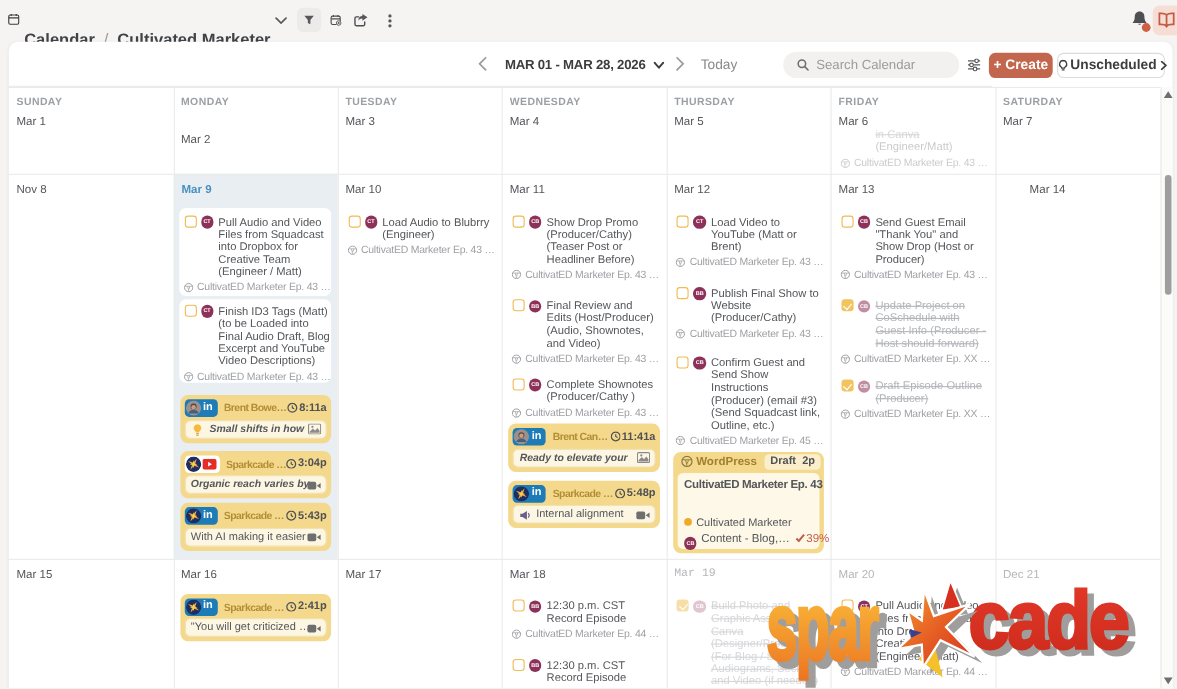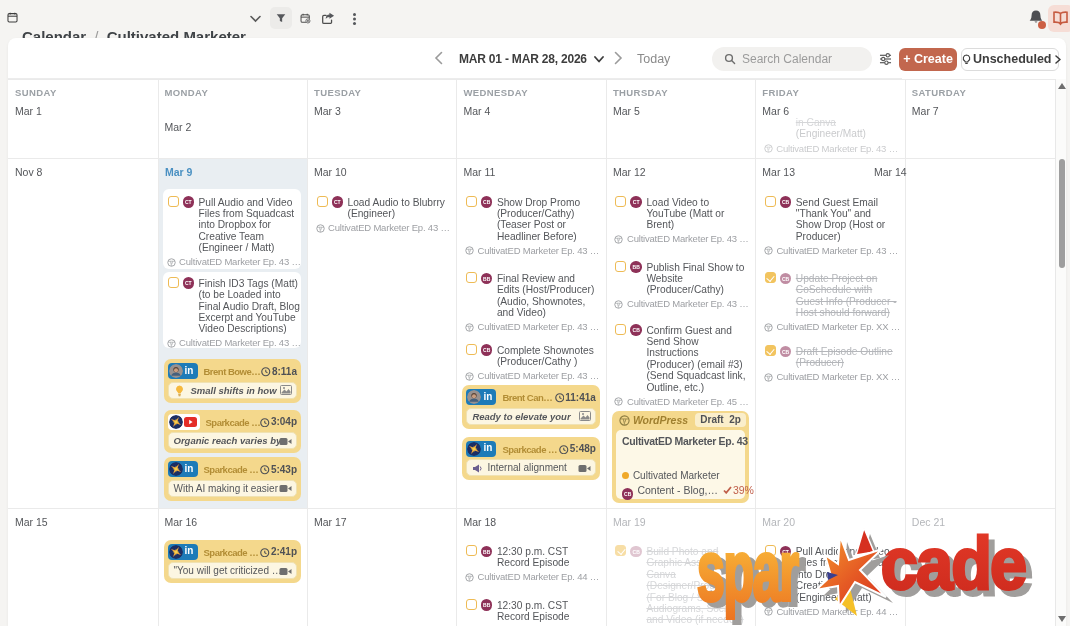--- a/index.html
+++ b/index.html
@@ -181,27 +181,27 @@
             <path d="M2 4.2 h8 M4.6 4.5 L6 10.6 M7.4 4.5 L6.2 8" fill="none" stroke="#9d9fa3" stroke-width="0.9"></path>
           </svg><span class="mx">CultivatED Marketer Ep. 43 …</span></div>
     </div>
 
     <div class="date" style="left:7px; top:87px;">Nov 8</div>
     <div class="date" style="left:157px; top:86.5px; color:#4a90c2; font-weight:bold;">Mar 9</div>
     <div class="date" style="left:306px; top:87px;">Mar 10</div>
     <div class="date" style="left:455.4px; top:87px;">Mar 11</div>
     <div class="date" style="left:604.9px; top:87px;">Mar 12</div>
     <div class="date" style="left:754.3px; top:87px;">Mar 13</div>
-    <div class="date" style="left:866px; top:87px;">Mar 14</div>
+    <div class="date" style="left:928px; top:87px;">Mar 14</div>
 
     <div class="date" style="left:7px; top:436.5px;">Mar 15</div>
     <div class="date" style="left:156.5px; top:436.5px;">Mar 16</div>
     <div class="date" style="left:306px; top:436.5px;">Mar 17</div>
     <div class="date" style="left:455.4px; top:436.5px;">Mar 18</div>
-    <div class="date dim" style="left:604.9px; top:436.5px;">Mar 19</div>
+    <div class="date dim" style="left:604.9px; top:436.5px;font-family:Liberation Mono, monospace;">Mar 19</div>
     <div class="date dim" style="left:754.3px; top:436.5px;">Mar 20</div>
     <div class="date dim" style="left:903.8px; top:436.5px;">Dec 21</div>
 
     <div class="card" style="left:154.5px; top:110px; width:138.5px; height:79.5px;"></div>
     <div class="task2" style="left:150px; top:117.6px;">
       <span class="cb"></span>
         <span class="badge">CT</span>
       <div class="tt">Pull Audio and Video<br>Files from Squadcast<br>into Dropbox for<br>Creative Team<br>(Engineer / Matt)</div>
       <div class="meta"><svg width="9" height="9" viewBox="0 0 12 12">
             <circle cx="6" cy="6" r="5" fill="none" stroke="#9d9fa3" stroke-width="1.2"></circle>
@@ -397,21 +397,21 @@
     <div class="task2" style="left:597.9px; top:245.5px;">
       <span class="cb"></span>
         <span class="badge">CB</span>
       <div class="tt">Confirm Guest and<br>Send Show<br>Instructions<br>(Producer) (email #3)<br>(Send Squadcast link,<br>Outline, etc.)</div>
       <div class="meta"><svg width="9" height="9" viewBox="0 0 12 12">
             <circle cx="6" cy="6" r="5" fill="none" stroke="#9d9fa3" stroke-width="1.2"></circle>
             <path d="M1.6 4.3 h8.8 M4.7 4.5 L6.1 10.4 M7.5 4.5 L6.3 8.2" fill="none" stroke="#9d9fa3" stroke-width="0.9"></path>
           </svg><span class="mx">CultivatED Marketer Ep. 45 …</span></div>
     </div>
     <div id="wpcard" style="left:603.9px; top:331.6px; width:137.5px; height:92.4px;">
-      <div style="position:absolute; left:7px; top:3.5px; font-size:10.5px; font-weight:bold; color:#a08030;font-style:italic;"><svg style="vertical-align:-2px; margin-right:3px;" width="11" height="11" viewBox="0 0 12 12">
+      <div style="position:absolute; left:7px; top:3.5px; font-size:10.5px; font-weight:bold; color:#a08030;"><svg style="vertical-align:-2px; margin-right:3px;" width="11" height="11" viewBox="0 0 12 12">
             <circle cx="6" cy="6" r="5" fill="none" stroke="#8a7a40" stroke-width="1.2"></circle>
             <path d="M1.6 4.3 h8.8 M4.7 4.5 L6.1 10.4 M7.5 4.5 L6.3 8.2" fill="none" stroke="#8a7a40" stroke-width="0.9"></path>
           </svg>WordPress</div>
       <div style="position:absolute; right:3.5px; top:2.5px; background:#faeecb; border-radius:4px; height:14px; line-height:14px; padding:0 5px; font-size:10px; font-weight:bold; color:#4f5155;">Draft&nbsp; 2p</div>
       <div style="position:absolute; left:4px; right:4px; top:19.5px; bottom:4px; background:#fdf8e7; border-radius:5px;">
         <div style="position:absolute; left:6px; top:5px; font-size:10.5px; font-weight:bold; color:#54565a; letter-spacing:-0.3px; white-space:nowrap;">CultivatED Marketer Ep. 43</div>
         <div style="position:absolute; left:6px; top:40px; font-size:10px; color:#54565a;"><span style="display:inline-block; width:7px; height:7px; border-radius:50%; background:#f0a929; margin-right:4px;"></span>Cultivated Marketer</div>
         <div style="position:absolute; left:6px; top:53.5px; font-size:10.5px; color:#54565a; white-space:nowrap;"><span class="badge" style="position:static; display:inline-block; vertical-align:-2.5px; margin-right:4px;">CB</span>Content - Blog,…<span style="color:#c05f4a; margin-left:5px;"><svg width="9" height="8" viewBox="0 0 9 8" style="margin-right:1px;">
                 <path d="M1 4.5 L3.2 6.8 L8 1" fill="none" stroke="#c05f4a" stroke-width="1.8"></path>
               </svg>39%</span></div>

